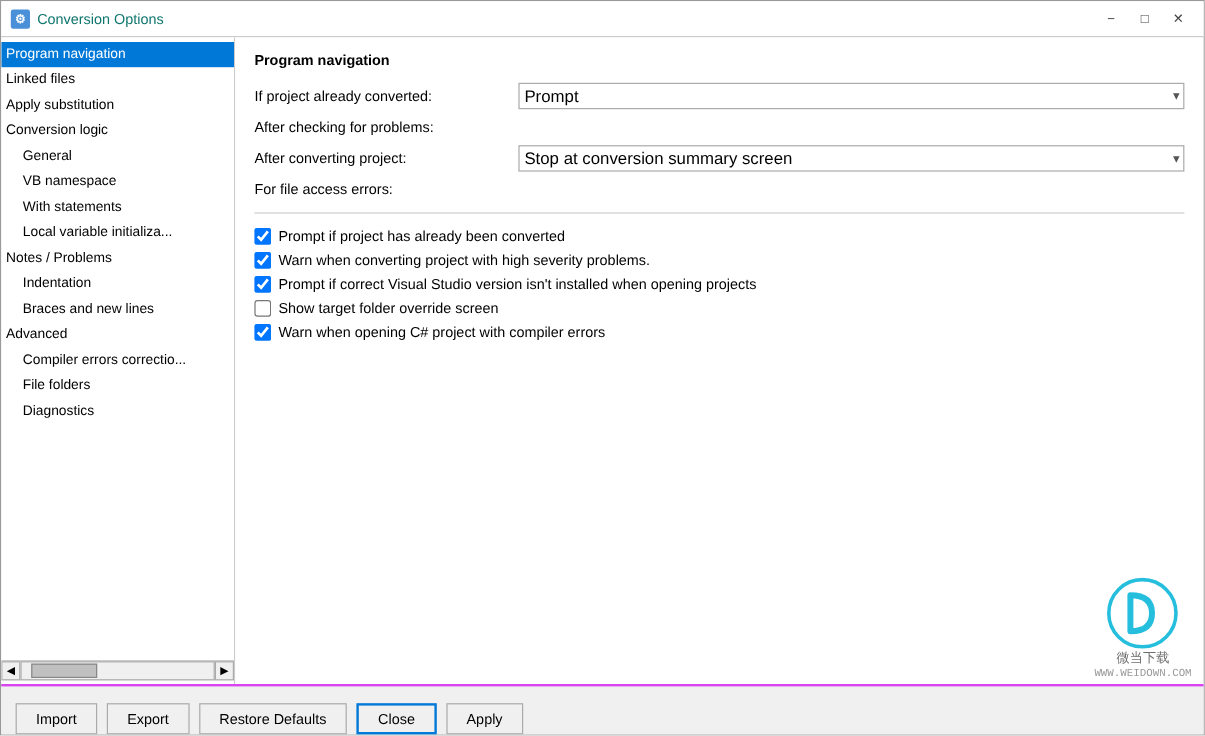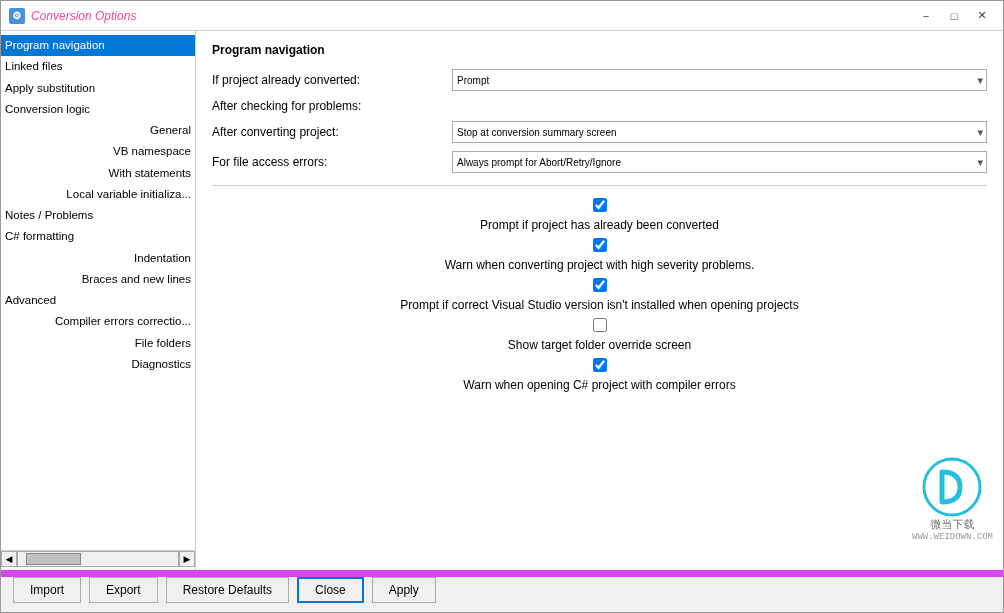--- a/index.html
+++ b/index.html
@@ -40,22 +40,21 @@
       border-radius: 2px;
       display: flex;
       align-items: center;
       justify-content: center;
       color: white;
       font-size: 10px;
       font-weight: bold;
     }
     .title-text {
       font-size: 12px;
-      color: #ec4899;
-      font-style: italic;
+      color: #0f766e;
     }
     .title-controls {
       display: flex;
       gap: 2px;
     }
     .title-btn {
       width: 26px;
       height: 22px;
       border: none;
       background: transparent;
@@ -84,55 +83,54 @@
     .sidebar-item {
       padding: 2px 4px;
       cursor: pointer;
       white-space: nowrap;
       color: #000;
       font-size: 11.5px;
       line-height: 1.5;
     }
     .sidebar-item.selected { background: #0078d7; color: #fff; }
     .sidebar-item.level0 { padding-left: 4px; }
-    .sidebar-item.level1 { padding-left: 18px; text-align: right; }
+    .sidebar-item.level1 { padding-left: 18px; }
     .main-panel {
       flex: 1;
       background: #fff;
       padding: 12px 16px;
       overflow-y: auto;
       position: relative;
     }
     .section-title {
       font-size: 12px;
       font-weight: bold;
       margin-bottom: 12px;
       color: #000;
     }
     .form-row {
       display: flex;
       align-items: center;
       margin-bottom: 8px;
-      gap: 20px;
     }
     .form-label {
       width: 220px;
       color: #000;
       font-size: 12px;
     }
     .select-wrapper {
       flex: 1;
       position: relative;
     }
     .select-wrapper select {
       width: 100%;
       height: 22px;
       border: 1px solid #aaa;
       background: #fff;
-      font-size: 10px;
+      font-size: 14px;
       padding: 0 24px 0 4px;
       appearance: none;
       -webkit-appearance: none;
       cursor: pointer;
       color: #000;
     }
     .select-wrapper::after {
       content: '▾';
       position: absolute;
       right: 4px;
@@ -145,34 +143,33 @@
     .separator {
       border: none;
       border-top: 1px solid #ccc;
       margin: 12px 0;
     }
     .checkbox-row {
       display: flex;
       align-items: center;
       margin-bottom: 6px;
       gap: 6px;
-      flex-direction: column;
     }
     .checkbox-row input[type="checkbox"] {
       width: 14px;
       height: 14px;
       cursor: pointer;
     }
     .checkbox-label {
       font-size: 12px;
       color: #000;
     }
     .watermark {
       position: absolute;
-      bottom: 28px;
+      bottom: 4px;
       right: 10px;
       display: flex;
       flex-direction: column;
       align-items: center;
       opacity: 0.85;
     }
     .watermark-logo {
       width: 60px;
       height: 60px;
     }
@@ -182,23 +179,23 @@
       text-align: center;
     }
     .watermark-url {
       font-size: 9px;
       color: #888;
       font-family: Liberation Mono, monospace;
     }
     .footer {
       height: 42px;
       background: #f0f0f0;
-      border-top: 7px solid #d946ef;
-      display: flex;
-      align-items: flex-start;
+      border-top: 2px solid #d946ef;
+      display: flex;
+      align-items: flex-end;
       padding: 0 12px;
       gap: 8px;
     }
     .footer-btn {
       height: 26px;
       padding: 0 16px;
       border: 1px solid #aaa;
       background: #f0f0f0;
       cursor: pointer;
       font-size: 12px;
@@ -269,21 +266,20 @@
       <div id="sidebar-items-container">
           <div class="sidebar-item level0 selected">Program navigation</div>
           <div class="sidebar-item level0">Linked files</div>
           <div class="sidebar-item level0">Apply substitution</div>
           <div class="sidebar-item level0">Conversion logic</div>
           <div class="sidebar-item level1">General</div>
           <div class="sidebar-item level1">VB namespace</div>
           <div class="sidebar-item level1">With statements</div>
           <div class="sidebar-item level1">Local variable initializa...</div>
           <div class="sidebar-item level0">Notes / Problems</div>
-          <div class="sidebar-item level0">C# formatting</div>
           <div class="sidebar-item level1">Indentation</div>
           <div class="sidebar-item level1">Braces and new lines</div>
           <div class="sidebar-item level0">Advanced</div>
           <div class="sidebar-item level1">Compiler errors correctio...</div>
           <div class="sidebar-item level1">File folders</div>
           <div class="sidebar-item level1">Diagnostics</div>
         </div>
 
       <div style="flex:1;"></div>
       <div class="sidebar-bottom-scroll">
@@ -305,21 +301,20 @@
           </div>
           <div class="form-row">
             <div class="form-label">After checking for problems:</div>
           </div>
           <div class="form-row">
             <div class="form-label">After converting project:</div>
             <div class="select-wrapper"><select><option>Stop at conversion summary screen</option><option>Continue</option><option>Prompt</option></select></div>
           </div>
           <div class="form-row">
             <div class="form-label">For file access errors:</div>
-            <div class="select-wrapper"><select><option>Always prompt for Abort/Retry/Ignore</option><option>Abort</option><option>Retry</option><option>Ignore</option></select></div>
           </div>
         </div>
 
       <hr class="separator">
 
       <div id="checkboxes-container">
           <div class="checkbox-row">
             <input type="checkbox" checked="" style="">
             <span class="checkbox-label">Prompt if project has already been converted</span>
           </div>

